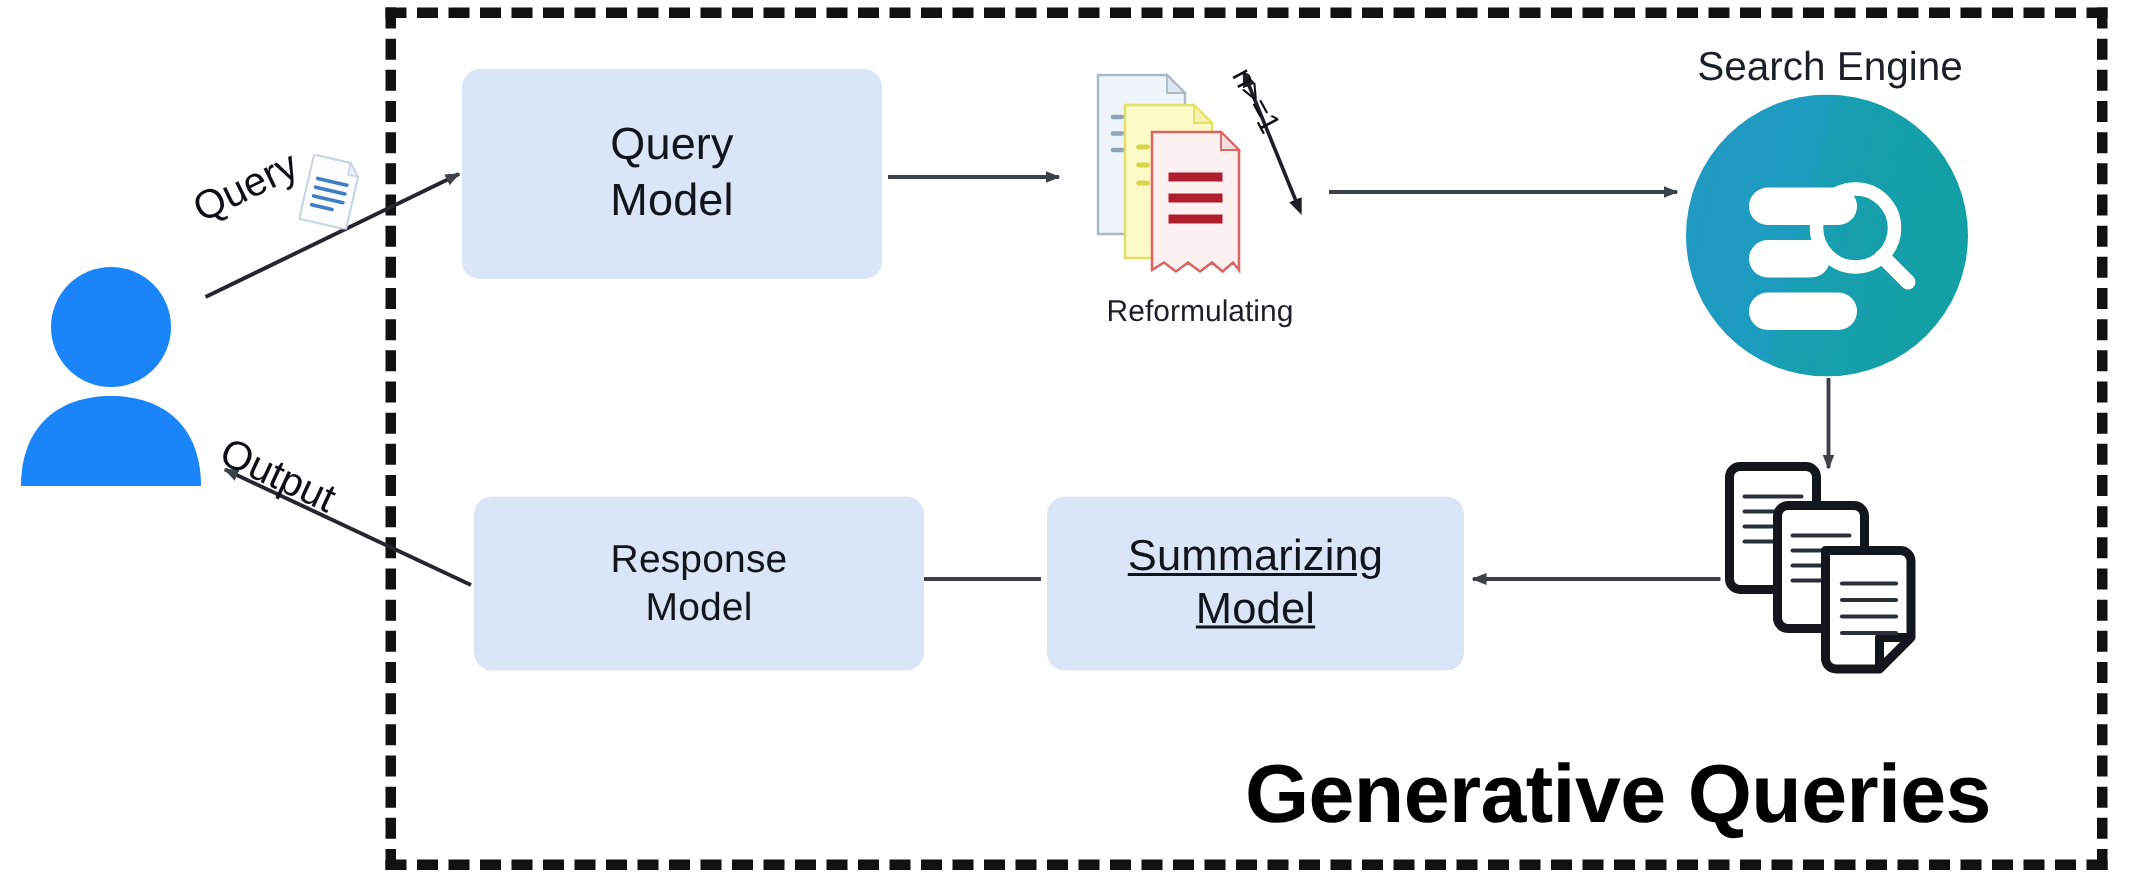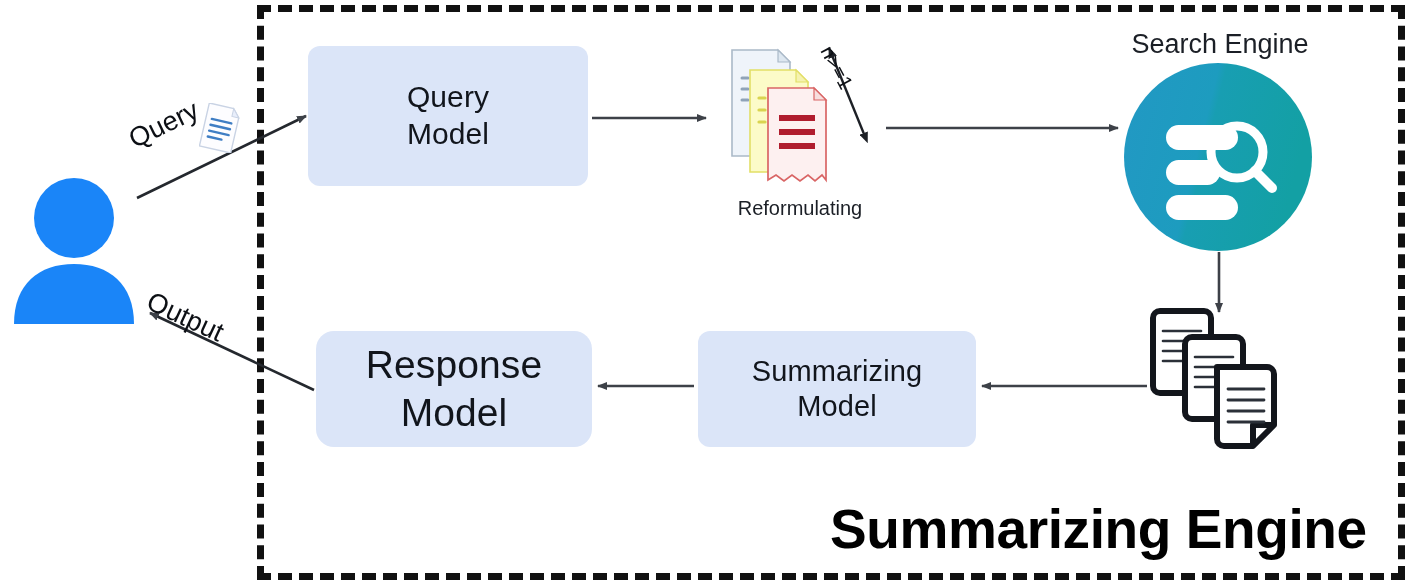--- a/index.html
+++ b/index.html
@@ -47,25 +47,25 @@
     font-weight: 400;
     letter-spacing: 0.1px;
   }
   #box-query-reformulating {
     left: 308px; top: 46px; width: 280px; height: 140px;
     font-size: 30px;
   }
   #box-summarizing {
     left: 698px; top: 331px; width: 278px; height: 116px;
     font-size: 29px;
+    text-decoration: underline;
   }
   #box-response {
-    left: 316px; top: 331px; width: 276px; height: 116px;
-    font-size: 39px;
-    border-radius: 18px;
+    left: 316px; top: 331px; width: 300px; height: 116px;
+    font-size: 26px;
   }
   
   .plain-label {
     position: absolute;
     color: #1b1f26;
     text-align: center;
     line-height: 1.16;
   }
   #label-search-engine {
     left: 1090px; top: 29px; width: 260px;
@@ -287,15 +287,15 @@
   <div class="plain-label" id="label-reformulated-queries">
     <div>Reformulating</div>
   </div>
 
   <div class="rot-label" id="label-query">Query</div>
 
   <div class="rot-label" id="label-output">Output</div>
 
   <div id="label-n-ge-1">n&gt;=1</div>
 
-  <div id="label-generative-engine">Summarizing Engine</div>
+  <div id="label-generative-engine">Generative Queries</div>
 
 </div>
 
 </body></html>

